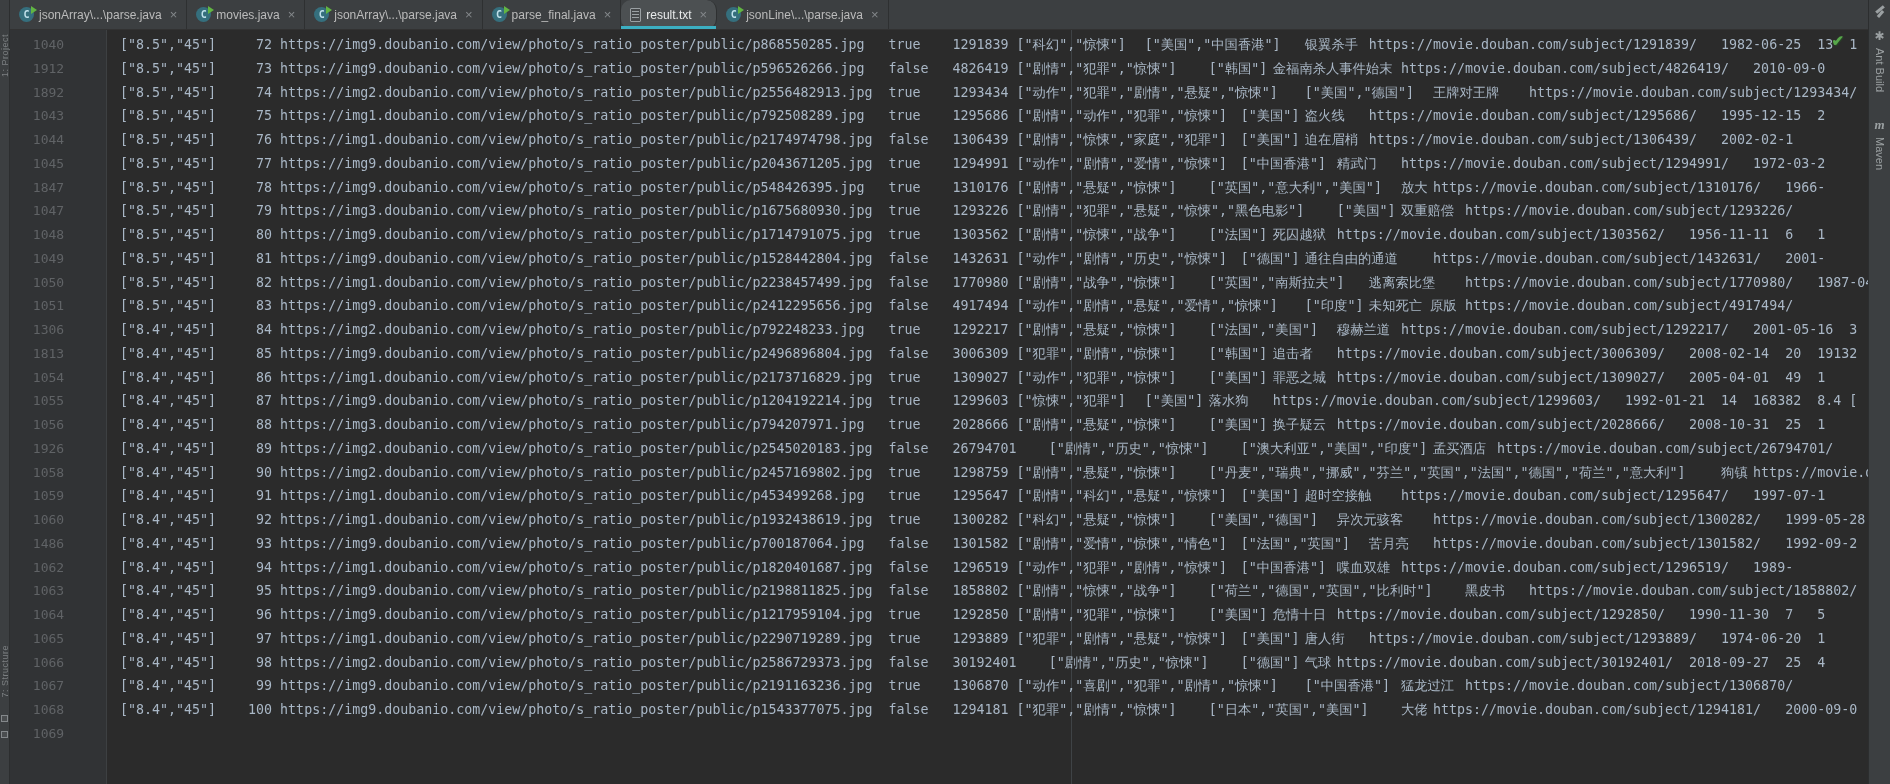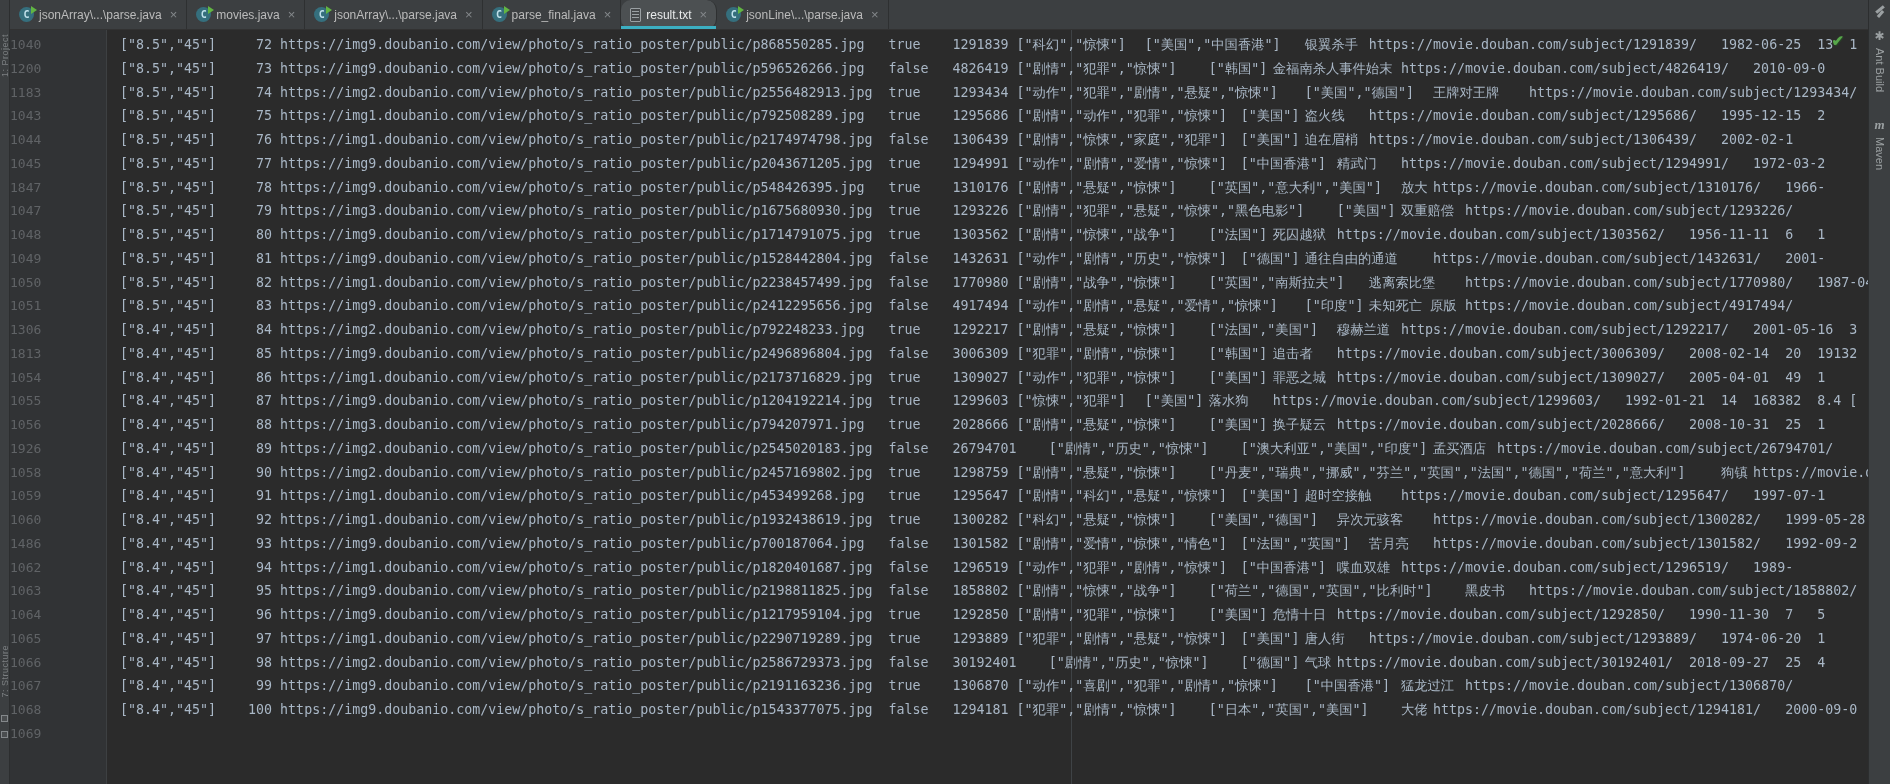--- a/index.html
+++ b/index.html
@@ -41,21 +41,21 @@
   .ticon{position:relative;width:11px;height:14px;border:1px solid #9aa0a3;border-radius:1px;background:#46494b;flex:0 0 auto;}
   .ticon::before{content:"";position:absolute;left:1px;right:1px;top:2px;height:9px;
          background:repeating-linear-gradient(to bottom,#9aa0a3 0 1px,transparent 1px 3px);}
 
   
   .editor{position:absolute;left:0;right:0;top:30px;bottom:0;background:#2b2b2b;overflow:hidden;}
   .gutter{position:absolute;left:0;top:0;bottom:0;width:97px;background:#313335;border-right:1px solid #3d4042;z-index:1;}
   .guide{position:absolute;left:1061px;top:0;bottom:0;width:1px;background:#3f4346;z-index:1;}
   .lines,.gnums{position:absolute;top:3px;left:0;right:0;z-index:2;}
   .gnums{width:97px;}
-  .ln{height:23.75px;line-height:23.75px;text-align:left;padding-right:20px;color:#606366;
+  .ln{height:23.75px;line-height:23.75px;text-align:center;padding-right:20px;color:#606366;
       font-family:"DejaVu Sans Mono",monospace;font-size:13px;}
   .line{height:23.75px;line-height:23.75px;padding-left:110px;white-space:pre;
       tab-size:4;-moz-tab-size:4;color:#a9b7c6;font-family:"DejaVu Sans Mono",monospace;font-size:13.3px;}
   .check{position:absolute;top:2px;right:24px;color:#57a64a;font-size:15px;font-weight:bold;z-index:3;text-shadow:1px 1px 0 #274226;}
 </style>
 </head>
 <body>
 
 <div class="app">
 
@@ -99,22 +99,22 @@
           <span>jsonLine\...\parse.java</span>
           <span class="close">×</span>
         </div>
       </div>
 
     <div class="editor">
       <div class="gutter"></div>
       <div class="guide"></div>
       <div class="gnums" id="gnums">
           <div class="ln">1040</div>
-          <div class="ln">1200</div>
-          <div class="ln">1183</div>
+          <div class="ln">1912</div>
+          <div class="ln">1892</div>
           <div class="ln">1043</div>
           <div class="ln">1044</div>
           <div class="ln">1045</div>
           <div class="ln">1847</div>
           <div class="ln">1047</div>
           <div class="ln">1048</div>
           <div class="ln">1049</div>
           <div class="ln">1050</div>
           <div class="ln">1051</div>
           <div class="ln">1306</div>

